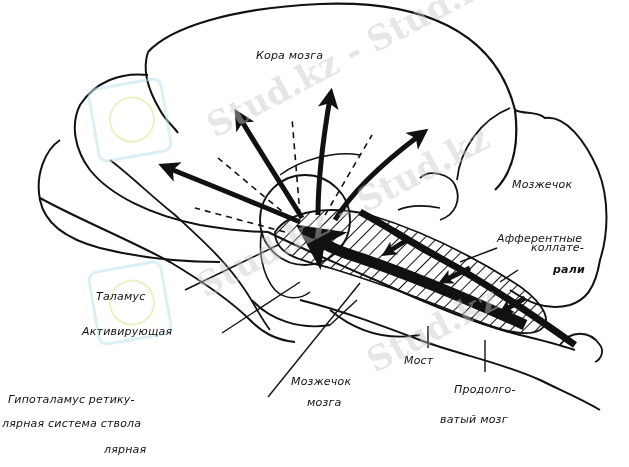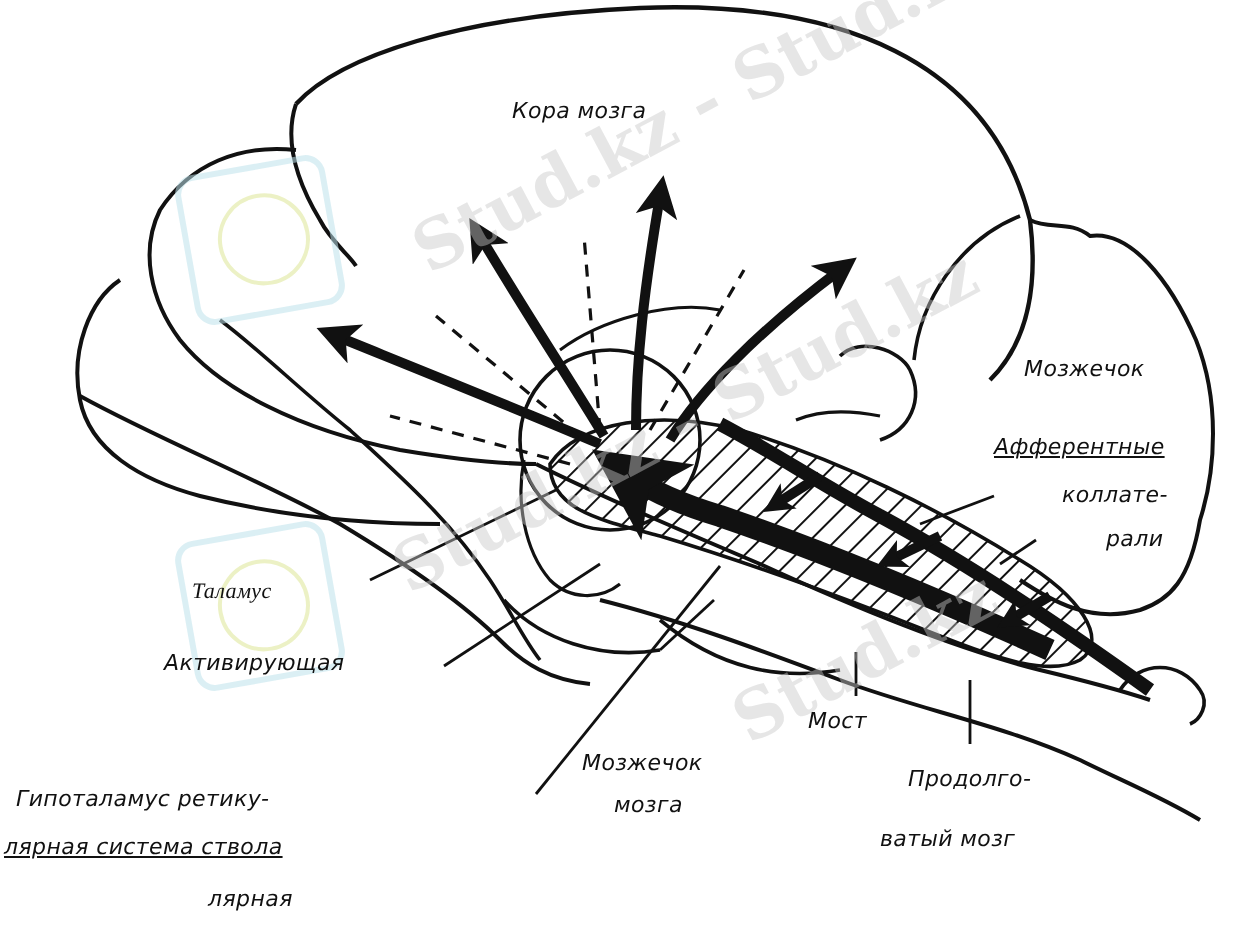--- a/index.html
+++ b/index.html
@@ -81,25 +81,25 @@
 </svg>
 
 <div class="wm" style="left:200px; top:110px;">Stud.kz - Stud.kz</div>
 <div class="wm" style="left:190px; top:270px;">Stud.kz - Stud.kz</div>
 <div class="wm" style="left:360px; top:345px;">Stud.kz</div>
 <div class="wm-logo" style="left:92px; top:82px;"></div>
 <div class="wm-logo" style="left:92px; top:265px;"></div>
 
 <div class="lbl" style="left:256px; top:46px;">Кора мозга</div>
 <div class="lbl" style="left:512px; top:175px;">Мозжечок</div>
-<div class="lbl" style="left:497px; top:214px;text-decoration:underline;">Афферентные</div>
+<div class="lbl" style="left:497px; top:229px;">Афферентные</div>
 <div class="lbl" style="left:531px; top:238px;">коллате-</div>
-<div class="lbl" style="left:553px; top:260px;">рали</div>
-<div class="lbl" style="left:96px; top:287px;font-family:Liberation Serif, serif;">Таламус</div>
+<div class="lbl" style="left:553px; top:260px;font-weight:bold;">рали</div>
+<div class="lbl" style="left:96px; top:287px;">Таламус</div>
 <div class="lbl" style="left:82px; top:322px;">Активирующая</div>
 <div class="lbl" style="left:291px; top:372px;">Мозжечок</div>
 <div class="lbl" style="left:307px; top:393px;">мозга</div>
 <div class="lbl" style="left:404px; top:351px;">Мост</div>
 <div class="lbl" style="left:454px; top:380px;">Продолго-</div>
 <div class="lbl" style="left:440px; top:410px;">ватый мозг</div>
 <div class="lbl" style="left:8px; top:390px;">Гипоталамус ретику-</div>
-<div class="lbl" style="left:2px; top:414px;text-decoration:underline;">лярная система ствола</div>
+<div class="lbl" style="left:2px; top:414px;">лярная система ствола</div>
 <div class="lbl" style="left:104px; top:440px;">лярная</div>
 
 </body></html>

